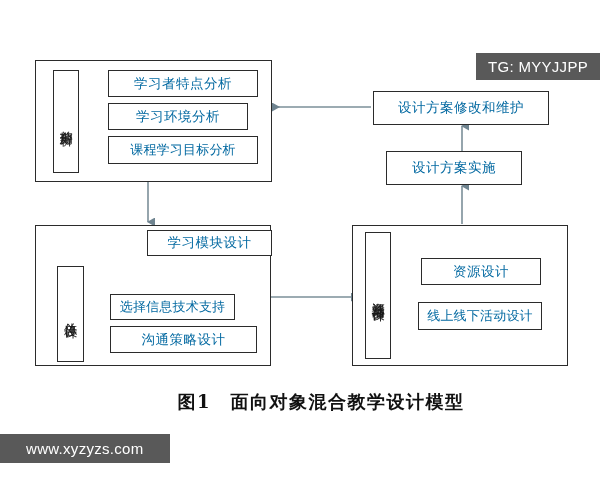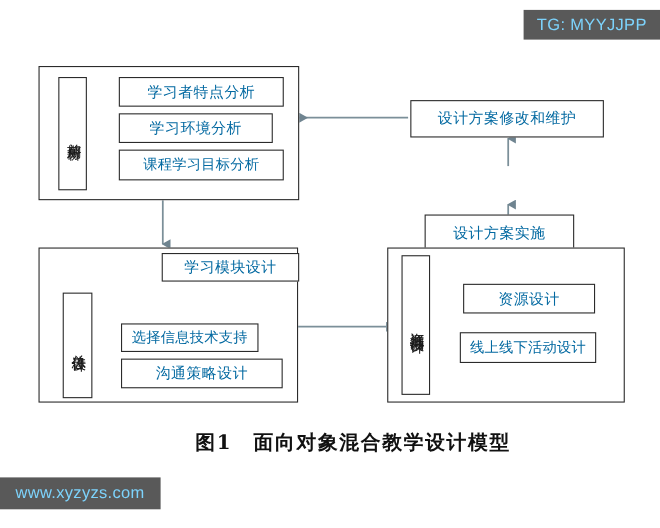--- a/index.html
+++ b/index.html
@@ -16,40 +16,41 @@
     width: 600px;
     height: 480px;
     background: #ffffff;
     overflow: hidden;
   }
 
   
   .watermark {
     position: absolute;
     background: #595959;
-    color: #7dd3fc;
+    color: #ffffff;
     font-family: "Liberation Sans", sans-serif;
     font-size: 15px;
     letter-spacing: 0.3px;
     display: flex;
     align-items: center;
     justify-content: center;
     white-space: nowrap;
+    margin-top: 44px;
   }
   #wm-top {
     right: 0px;
     top: 9px;
     height: 27px;
     padding: 0 12px;
   }
   #wm-bottom {
     left: 0px;
     bottom: 17px;
     height: 29px;
-    padding: 0 14px;
+    padding: 0 26px;
     font-size: 15px;
   }
 
   
   .group-box {
     position: absolute;
     border: 1.6px solid #2b2b2b;
     background: #ffffff;
     box-sizing: border-box;
   }
@@ -170,21 +171,21 @@
     <span>学习环境分析</span>
   </div>
   <div class="item-box wide-text" style="left:108px; top:136px; width:150px; height:28px;">
     <span>课程学习目标分析</span>
   </div>
 
   <div class="item-box" style="left:373px; top:91px; width:176px; height:34px;">
     <span>设计方案修改和维护</span>
   </div>
 
-  <div class="item-box" style="left:386px; top:151px; width:136px; height:34px;margin-top:44px;">
+  <div class="item-box" style="left:386px; top:151px; width:136px; height:34px;">
     <span>设计方案实施</span>
   </div>
 
   <div class="group-box" style="left:35px; top:225px; width:236px; height:141px;">
   </div>
   <div class="vlabel" style="left:57px; top:266px; width:27px; height:96px;">
     <span>总体设计</span>
   </div>
   <div class="item-box" style="left:110px; top:230px; width:125px; height:26px;margin-left:37px;">
     <span>学习模块设计</span>

